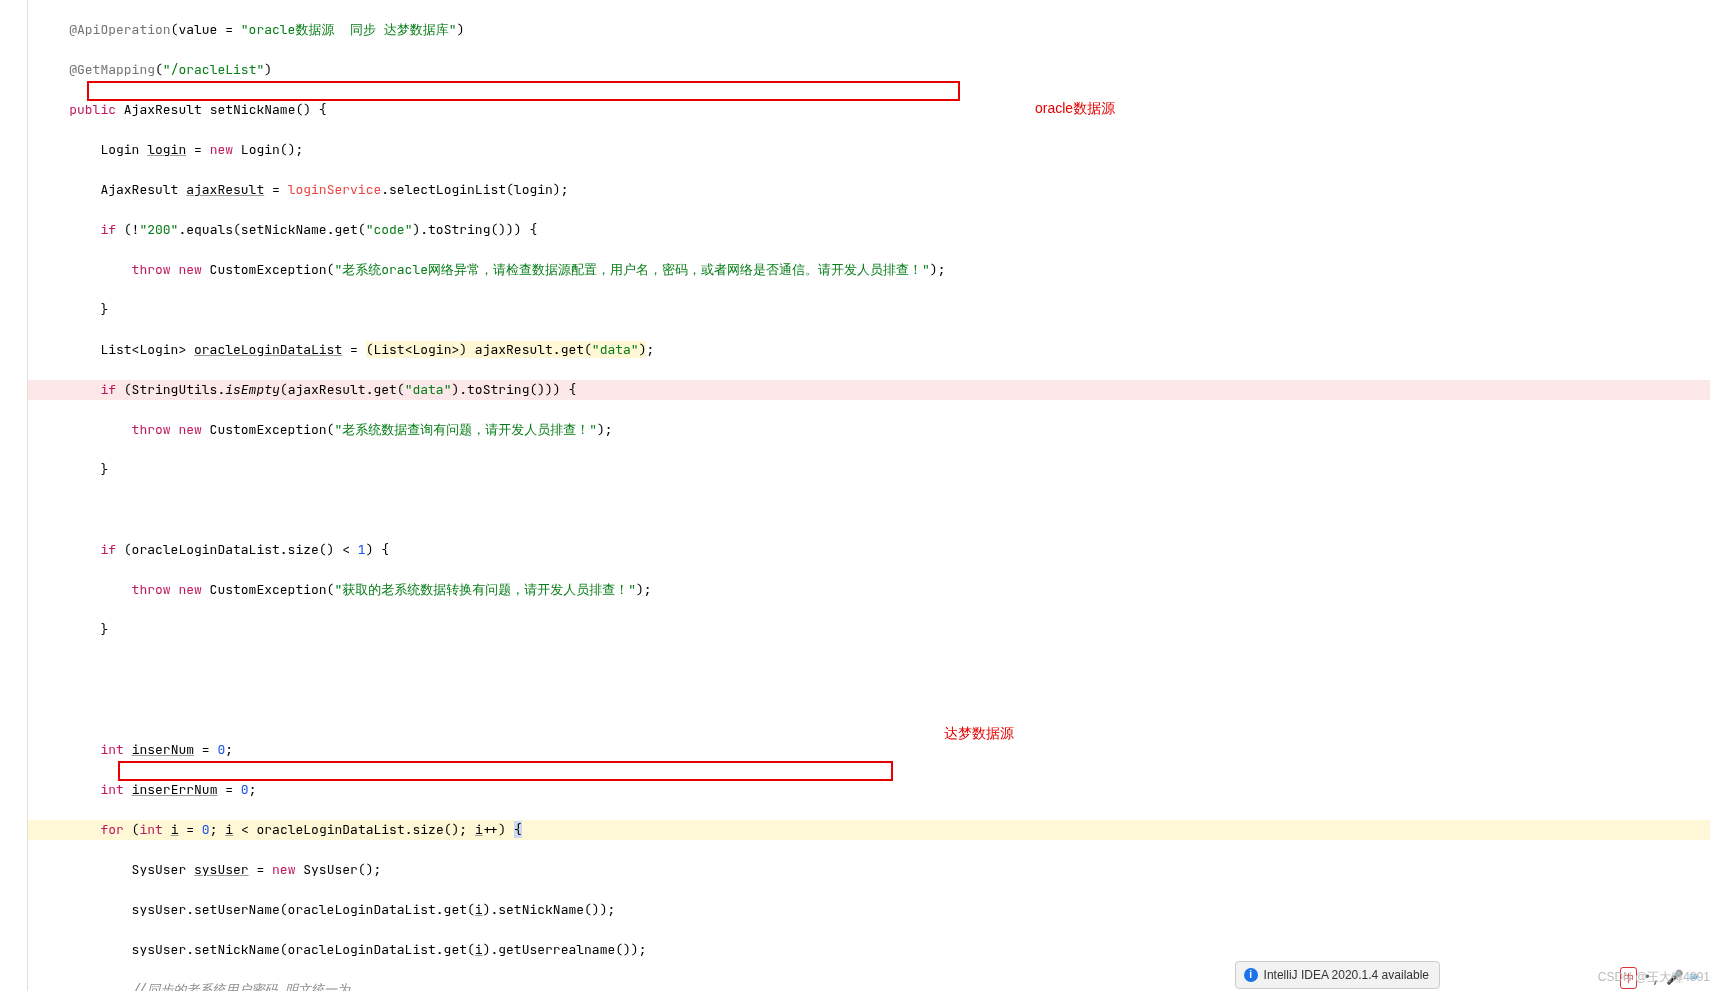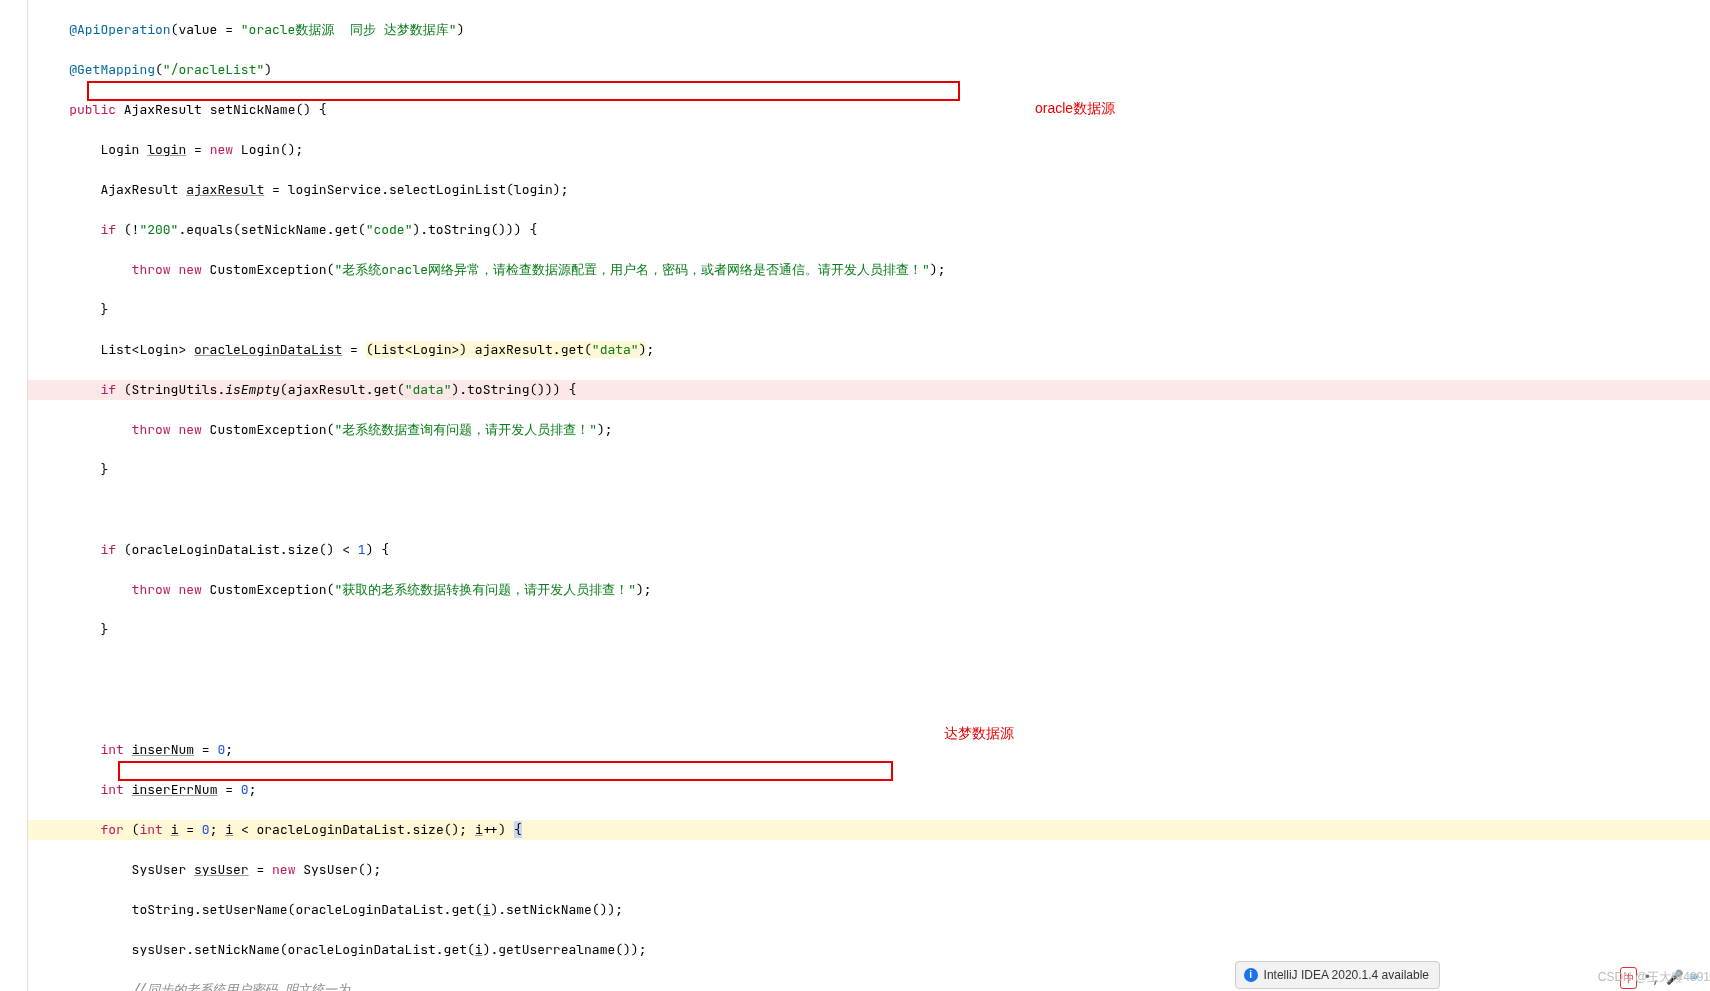--- a/index.html
+++ b/index.html
@@ -74,24 +74,24 @@
     background: #1a73e8;
     color: white;
     font-size: 10px;
     display: inline-flex;
     align-items: center;
     justify-content: center;
     font-weight: bold;
   }
   
   .kw { color: #be185d; }       
-  .ann { color: #0369a1; }      
+  .ann { color: #737373; }      
   .str { color: #067d17; }      
   .num { color: #1750eb; }      
-  .fld { color: #000000; text-align: center; }      
+  .fld { color: #ef4444; text-align: center; }      
   .cmt { color: #8c8c8c; font-style: italic; }      
   .itl { font-style: italic; }
   .und { text-decoration: underline; text-decoration-color: #999; }
   .sel-br { background:#ccd9f0; }
   .panel-icon {
     position:absolute;
     right: 12px;
     bottom: 2px;
     display:flex;
     gap:6px;
@@ -119,21 +119,21 @@
 <div class="line"></div>
 <div class="line">        <span class="kw">if</span><span> (oracleLoginDataList.size() &lt; </span><span class="num">1</span><span>) {</span></div>
 <div class="line">            <span class="kw">throw new</span><span> CustomException(</span><span class="str">"获取的老系统数据转换有问题，请开发人员排查！"</span><span>);</span></div>
 <div class="line">        <span>}</span></div>
 <div class="line"></div>
 <div class="line"></div>
 <div class="line">        <span class="kw">int</span><span> </span><span class="und">inserNum</span><span> = </span><span class="num">0</span><span>;</span></div>
 <div class="line">        <span class="kw">int</span><span> </span><span class="und">inserErrNum</span><span> = </span><span class="num">0</span><span>;</span></div>
 <div class="line hl-yellow">        <span class="kw">for</span><span> (</span><span class="kw">int</span><span> </span><span class="und">i</span><span> = </span><span class="num">0</span><span>; </span><span class="und">i</span><span> &lt; oracleLoginDataList.size(); </span><span class="und">i</span><span>++) </span><span class="sel-br">{</span></div>
 <div class="line">            <span>SysUser </span><span class="und">sysUser</span><span> = </span><span class="kw">new</span><span> SysUser();</span></div>
-<div class="line">            <span>toString.setUserName(oracleLoginDataList.get(</span><span class="und">i</span><span>).setNickName());</span></div>
+<div class="line">            <span>sysUser.setUserName(oracleLoginDataList.get(</span><span class="und">i</span><span>).setNickName());</span></div>
 <div class="line">            <span>sysUser.setNickName(oracleLoginDataList.get(</span><span class="und">i</span><span>).getUserrealname());</span></div>
 <div class="line">            <span class="cmt">//同步的老系统用户密码 明文统一为</span></div>
 
 
 
 
 
 
 
 

